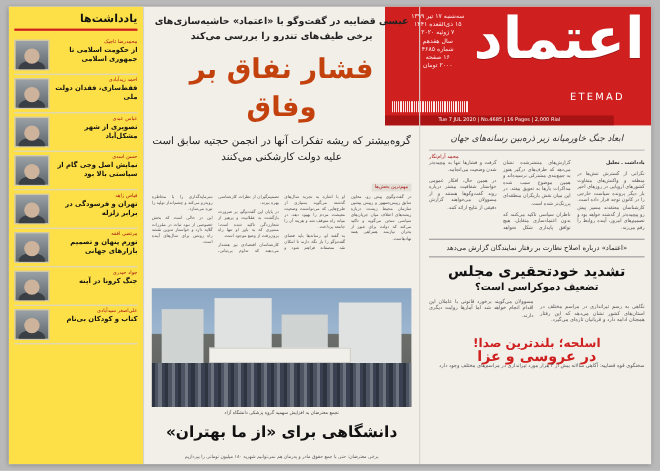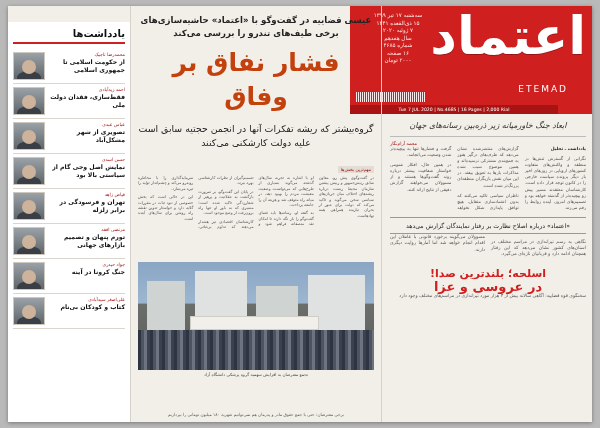--- a/index.html
+++ b/index.html
@@ -134,21 +134,21 @@
     position:absolute;left:7px;right:7px;bottom:20px;
     font-size:14px;line-height:18px;font-weight:bold;text-align:center;color:#111;
   }
   .c-bottom-note{
     position:absolute;left:7px;right:7px;bottom:4px;
     font-size:4.2px;line-height:6px;color:#555;text-align:center;
   }
   
   .sidebar{
     position:absolute;left:0;top:0;width:122px;bottom:0;
-    padding:6px 5px;box-sizing:border-box;background:#ffffff;margin-top:16px;
+    padding:6px 5px;box-sizing:border-box;background:#fde047;
   }
   .side-title{
     font-size:10px;font-weight:bold;color:#111;text-align:right;
     border-bottom:2px solid #cf1f1f;padding-bottom:3px;margin-bottom:5px;
   }
   .side-item{
     display:flex;flex-direction:row-reverse;align-items:flex-start;
     gap:4px;padding:3px 0;border-bottom:1px solid #dad6ce;
   }
   .side-item .txt{flex:1;text-align:right;}
@@ -200,20 +200,24 @@
     <div class="rule"></div>
     <div class="byline">محمد آرام‌نگار</div>
     <div class="cols3">
       <p class="lead">یادداشت ـ تحلیل</p>
       <p>نگرانی از گسترش تنش‌ها در منطقه و واکنش‌های متفاوت کشورهای اروپایی در روزهای اخیر بار دیگر پرونده سیاست خارجی را در کانون توجه قرار داده است. کارشناسان معتقدند مسیر پیش رو پیچیده‌تر از گذشته خواهد بود و تصمیم‌های امروز، آینده روابط را رقم می‌زند.</p>
       <p>گزارش‌های منتشرشده نشان می‌دهد که طرف‌های درگیر هنوز به جمع‌بندی مشترکی نرسیده‌اند و همین موضوع سبب شده مذاکرات بارها به تعویق بیفتد. در این میان نقش بازیگران منطقه‌ای پررنگ‌تر شده است.</p>
       <p>ناظران سیاسی تاکید می‌کنند که بدون اعتمادسازی متقابل، هیچ توافق پایداری شکل نخواهد گرفت و فشارها تنها به پیچیده‌تر شدن وضعیت می‌انجامد.</p>
       <p>در همین حال، افکار عمومی خواستار شفافیت بیشتر درباره روند گفت‌وگوها هستند و از مسوولان می‌خواهند گزارش دقیقی از نتایج ارائه کنند.</p>
     </div>
     <div class="quotebox">«اعتماد» درباره اصلاح نظارت بر رفتار نمایندگان گزارش می‌دهد</div>
+    <div class="sub-head">
+      <span>تشدید خودتحقیری مجلس</span>
+      <small>تضعیف دموکراسی است؟</small>
+    </div>
     <div class="note">
       <p>نگاهی به رسم تیراندازی در مراسم مختلف در استان‌های کشور نشان می‌دهد که این رفتار همچنان ادامه دارد و قربانیان تازه‌ای می‌گیرد.</p>
       <p>مسوولان می‌گویند برخورد قانونی با عاملان این اقدام انجام خواهد شد اما آمارها روایت دیگری دارند.</p>
     </div>
     <div class="redhead">
       <span>اسلحه؛ بلندترین صدا!</span>
       <small>در عروسی و عزا</small>
     </div>
     <div class="note" style="column-count:1;">سخنگوی قوه‌ قضاییه: آگاهی سالانه بیش از ۳ هزار مورد تیراندازی در مراسم‌های مختلف وجود دارد</div>
   </div>
@@ -236,20 +240,21 @@
 
     <div class="photo">
       <div class="bld" style="left:4%;top:18%;width:16%;height:50%;"></div>
       <div class="bld" style="left:24%;top:8%;width:22%;height:60%;background:#dfe2e0;"></div>
       <div class="bld" style="left:50%;top:22%;width:18%;height:46%;"></div>
       <div class="bld" style="left:72%;top:12%;width:24%;height:56%;background:#dfe2e0;"></div>
       <div class="banner"></div>
       <div class="crowd"></div>
     </div>
     <div class="photo-cap">تجمع معترضان به افزایش سهمیه گروه پزشکی دانشگاه آزاد</div>
+    <div class="c-bottom-head">دانشگاهی برای «از ما بهتران»</div>
     <div class="c-bottom-note">برخی معترضان: حتی با جمع حقوق مادر و پدرمان هم نمی‌توانیم شهریه ۱۸۰ میلیون تومانی را بپردازیم</div>
   </div>
 
   <div class="sidebar">
     <div class="side-title">یادداشت‌ها</div>
 
     <div class="side-item">
       <div class="avatar"></div>
       <div class="txt">
         <div class="nm">محمدرضا تاجیک</div>

